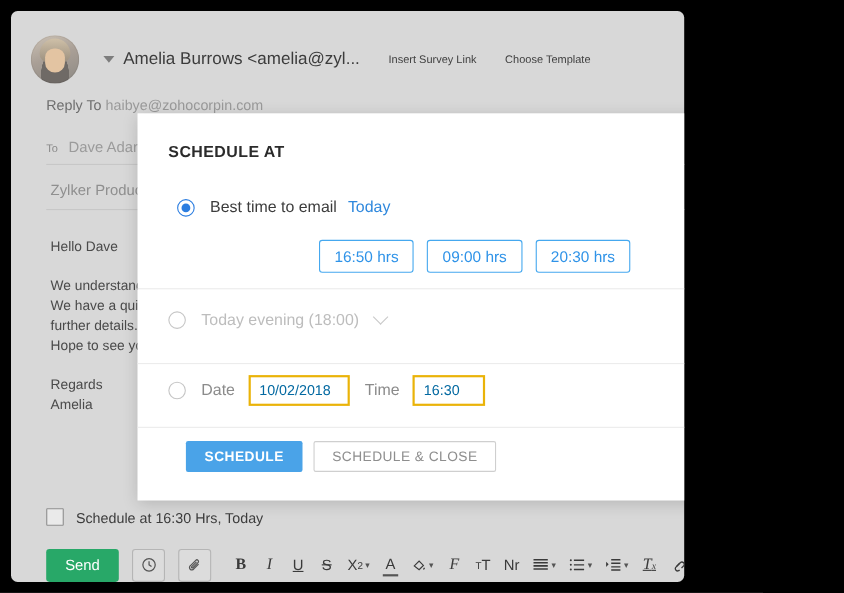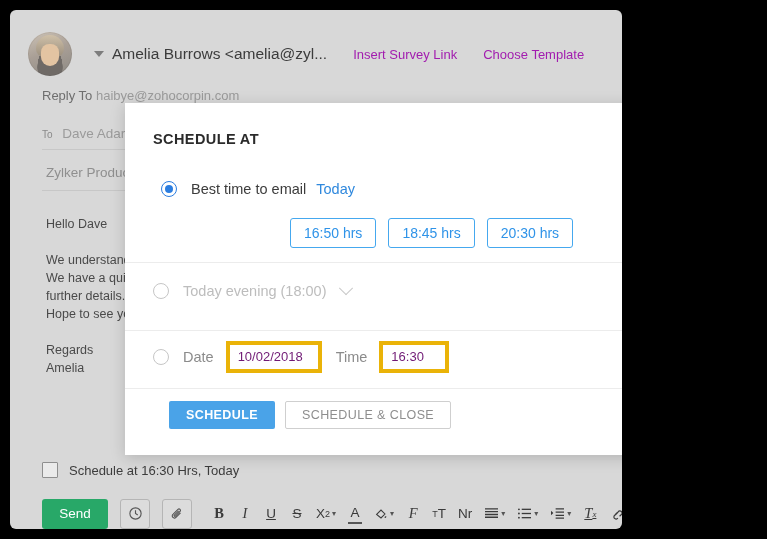--- a/index.html
+++ b/index.html
@@ -40,21 +40,21 @@
     content:"";position:absolute;left:13px;top:12px;width:18px;height:22px;
     border-radius:9px 9px 10px 10px;
     background:#e3c4a2;
   }
   .caret-from{
     margin-left:22px;width:0;height:0;
     border-left:5px solid transparent;border-right:5px solid transparent;
     border-top:6px solid #7d7d7d;
   }
   .from-text{margin-left:8px;font-size:15.5px;color:#3c3c3c;white-space:nowrap;}
-  .hdr-link{margin-left:26px;font-size:13px;color:#a21caf;white-space:nowrap;}
+  .hdr-link{margin-left:26px;font-size:10px;color:#404040;white-space:nowrap;}
 
   .row-reply{position:absolute;left:32px;top:78px;font-size:13px;white-space:nowrap;}
   .lbl-mut{color:#6e6e6e;}
   .val-mut{color:#9a9a9a;}
 
   .row-to{position:absolute;left:32px;top:116px;font-size:13.5px;white-space:nowrap;}
   .to-lbl{color:#8a8a8a;font-size:10px;}
   .to-val{color:#9b9b9b;font-size:13.5px;margin-left:6px;}
   .hline{position:absolute;left:32px;width:680px;height:1px;background:#c7c7c7;}
 
@@ -118,22 +118,22 @@
     padding:0 13px;height:28px;line-height:28px;font-size:14px;margin-right:12px;cursor:pointer;
   }
 
   .chev{
     margin-left:14px;width:9px;height:9px;border-right:1.5px solid #c9c9c9;border-bottom:1.5px solid #c9c9c9;
     transform:rotate(45deg) translate(-2px,-2px);
   }
 
   .dt-lbl{margin-left:14px;font-size:14.5px;color:#8b8b8b;}
   .dt-in{
-    margin-left:12px;border:4px solid #eab308;background:#fff;height:24px;line-height:24px;
-    font-size:13px;color:#701a75;padding:0 8px;font-family:"Liberation Sans",sans-serif;
+    margin-left:12px;border:2px solid #eab308;background:#fff;height:24px;line-height:24px;
+    font-size:13px;color:#0369a1;padding:0 8px;font-family:"Liberation Sans",sans-serif;
   }
   .dt-in.d{width:72px;}
   .dt-in.t{width:46px;}
 
   .acts{position:absolute;left:143px;top:391px;display:flex;padding-left:16px;}
   .btn-primary{
     background:#4aa3e8;color:#fff;border:none;border-radius:2px;height:28px;padding:0 17px;
     font-size:12.5px;font-weight:bold;letter-spacing:.4px;cursor:pointer;
   }
   .btn-ghost{
@@ -279,21 +279,21 @@
     </div>
 
     <div class="opt" style="position:absolute;left:36px;top:78px">
       <div class="radio on"></div>
       <div class="opt-lbl">Best time to email</div>
       <div class="opt-link">Today</div>
     </div>
 
     <div class="chips">
       <div class="chip">16:50 hrs</div>
-      <div class="chip">18:45 hrs</div>
+      <div class="chip">09:00 hrs</div>
       <div class="chip">20:30 hrs</div>
     </div>
 
     <div class="sec-div" style="top:159px"></div>
 
     <div class="opt" style="position:absolute;left:28px;top:180px">
       <div class="radio"></div>
       <div class="opt-lbl dim">Today evening (18:00)</div>
       <div class="chev"></div>
     </div>

